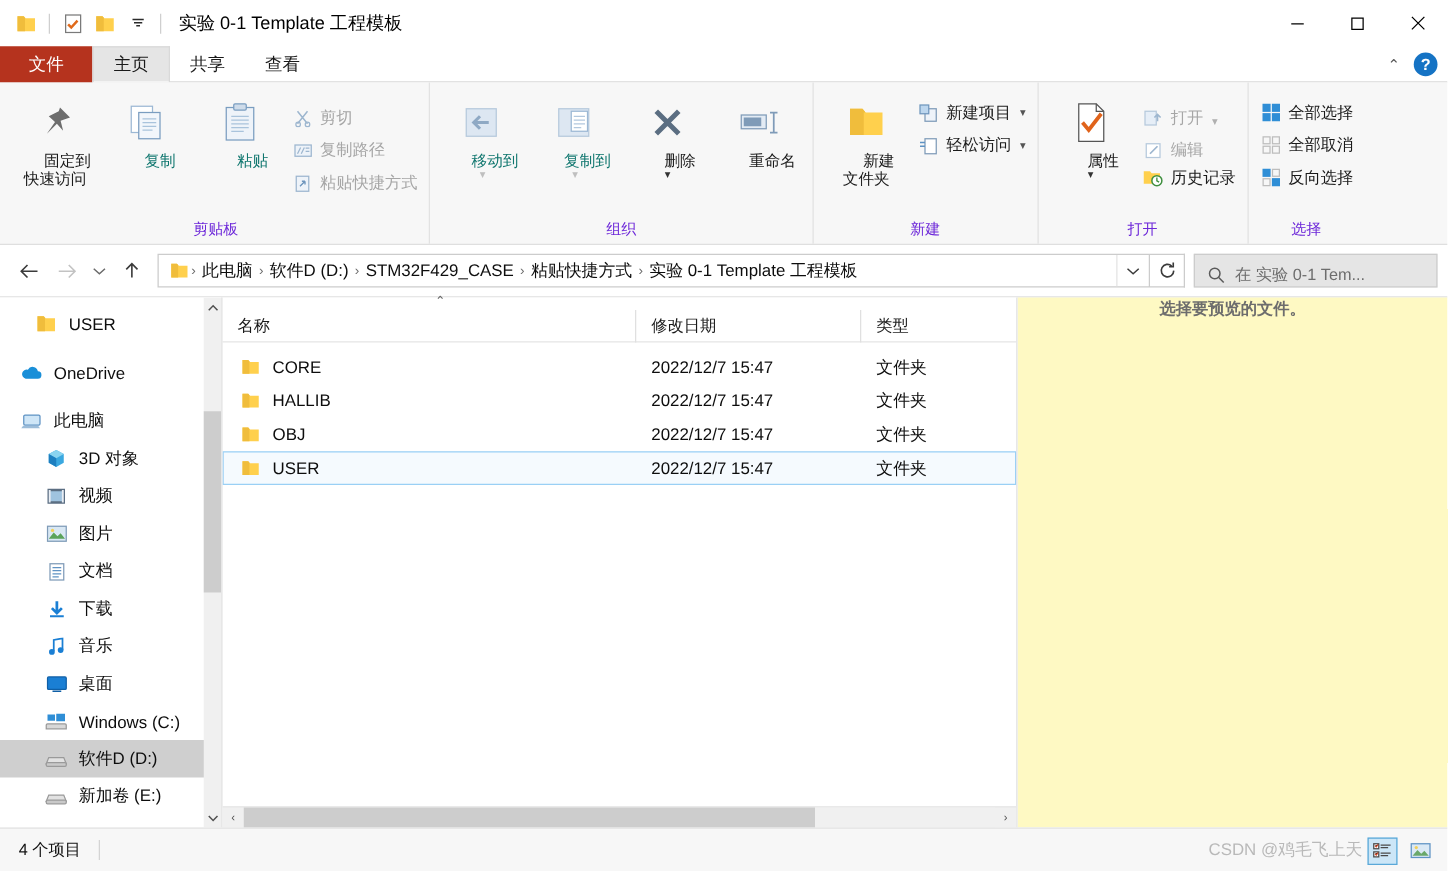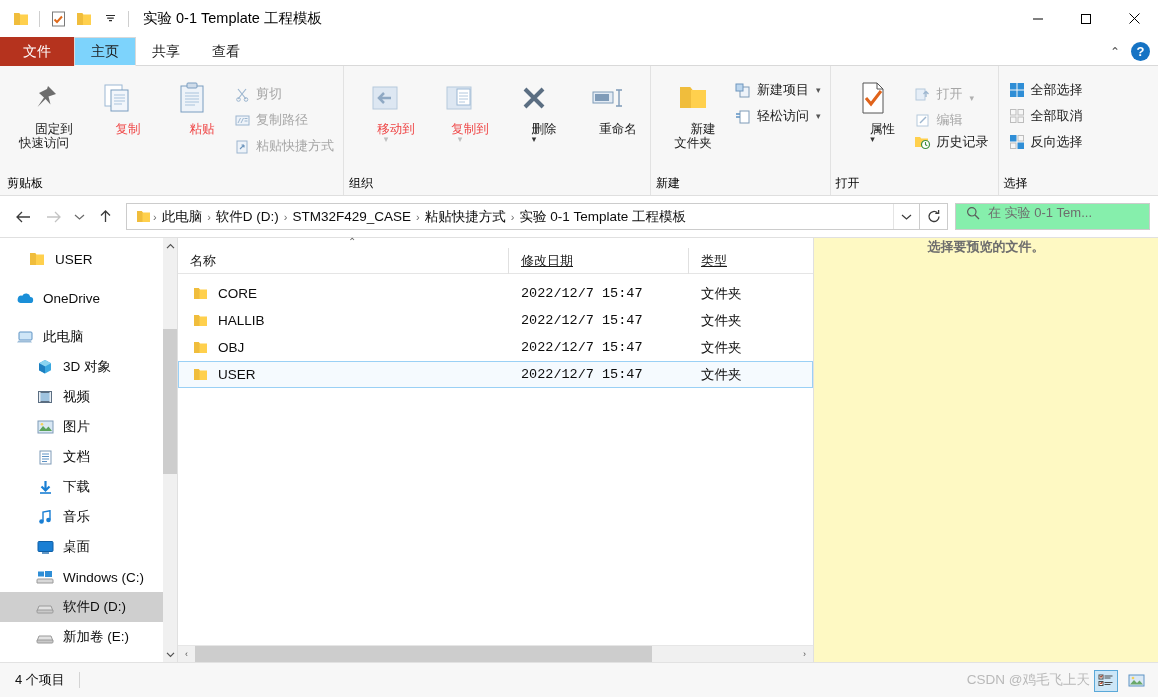--- a/index.html
+++ b/index.html
@@ -61,21 +61,21 @@
     display: flex; align-items: center; justify-content: center;
     padding: 0 16px;
     font-size: 14px; color: #1a1a1a;
     height: 29px;
   }
   .tab.file {
     background: #b5331e; color: #ffffff;
     padding: 0 20px; min-width: 74px;
   }
   .tab.active {
-    background: #7dd3fc;
+    background: #e5e5e5;
     border: 1px solid #d9d9d9;
     border-bottom: 1px solid #f7f7f7;
     margin-bottom: -1px;
   }
   .tabbar-right {
     position: absolute; right: 8px; top: 0;
     height: 29px; display: flex; align-items: center; gap: 11px;
   }
   .collapse-chev { color: #555; font-size: 12px; line-height: 1; }
   .help-btn {
@@ -99,21 +99,21 @@
     display: flex; flex-direction: column;
     border-right: 1px solid #e2e2e2;
     padding: 4px 5px 0 5px;
     position: relative;
   }
   .rgroup-body {
     flex: 1; display: flex; align-items: flex-start;
     padding-top: 4px;
   }
   .rgroup-label {
-    text-align: left; font-size: 12px; color: #000000;
+    text-align: center; font-size: 12px; color: #6d28d9;
     padding-bottom: 5px; height: 20px;
   }
   .big-btn {
     display: flex; flex-direction: column; align-items: center;
     width: 74px; padding-top: 4px;
     font-size: 12.5px; color: #1a1a1a; text-align: center;
     line-height: 1.15;
   }
   .big-btn .lbl { margin-top: 4px; margin-left: 20px; }
   .big-ico { height: 40px; display: flex; align-items: center; justify-content: center; }
@@ -121,21 +121,21 @@
   .small-btn {
     display: flex; align-items: center; gap: 5px;
     font-size: 13px; color: #1a1a1a;
     height: 26px; padding: 0 4px;
     white-space: nowrap;
   }
   .small-btn.dim { color: #a6a6a6; align-items: flex-end; }
   .small-ico { width: 18px; height: 18px; display: flex; align-items: center; justify-content: center; }
   .caret { font-size: 9px; color: #555; margin-left: 2px; }
   .caret-dim { font-size: 9px; color: #b0b0b0; margin-left: 2px; }
-  .dimtext { color: #ef4444; }
+  .dimtext { color: #0f766e; }
   .bb-caret { font-size: 9px; color: #333; line-height: 6px; }
   .bb-caret.dim { color: #bfbfbf; }
 
   
   .addrbar {
     height: 41px; min-height: 41px;
     display: flex; align-items: center;
     background: #ffffff;
     padding: 0 8px;
     gap: 0px;
@@ -171,22 +171,22 @@
     border-left: 1px solid #e4e4e4;
   }
   .refresh-box {
     width: 28px; height: 27px;
     border: 1px solid #cccccc; border-left: none;
     display: flex; align-items: center; justify-content: center;
     background: #fff;
   }
   .search-box {
     width: 195px; height: 27px;
-    border: 1px solid #cccccc; background: #86efac;
-    display: flex; align-items: flex-start; gap: 6px;
+    border: 1px solid #cccccc; background: #e5e5e5;
+    display: flex; align-items: flex-end; gap: 6px;
     margin-left: 7px; padding-left: 8px;
   }
   .search-ph { font-size: 13px; color: #6d6d6d; white-space: nowrap; overflow: hidden; }
 
   
   .main {
     flex: 1; display: flex; min-height: 0;
     border-top: 1px solid #e0e0e0;
   }
   .sidebar {
@@ -230,37 +230,37 @@
   .sortmark span {
     position: absolute; left: 170px; top: -2px;
     font-size: 10px; color: #666;
   }
   .colhdr {
     height: 26px; display: flex; align-items: center;
     font-size: 13px; color: #1a1a1a;
     border-bottom: 1px solid #e5e5e5;
   }
   .col { padding-left: 12px; white-space: nowrap; height: 26px; display: flex; align-items: center; }
-  .col.divider { border-left: 1px solid #e0e0e0; text-decoration: underline; }
+  .col.divider { border-left: 1px solid #e0e0e0; }
   .col-name { width: 330px; }
   .col-date { width: 180px; }
   .col-type { flex: 1; }
   .rows { flex: 1; overflow: hidden; padding-top: 6px; }
   .row {
     height: 27px; display: flex; align-items: flex-start;
     font-size: 13.5px; color: #0d0d0d;
     border: 1px solid transparent;
   }
   .row.selected {
     background: #cfe8fa33;
     border: 1px solid #9ad0f5;
   }
   .cell { padding-left: 12px; display: flex; align-items: center; gap: 9px; height: 100%; white-space: nowrap; }
   .cell-name { width: 330px; }
-  .cell-date { width: 180px; font-family: Liberation Mono, monospace; }
+  .cell-date { width: 180px; }
   .cell-type { flex: 1; }
   .hscroll {
     height: 17px; background: #f0f0f0;
     display: flex; align-items: center;
     border-top: 1px solid #e6e6e6;
   }
   .hs-arrow { width: 17px; text-align: center; color: #505050; font-size: 9px; }
   .hs-track { flex: 1; height: 17px; background: #f0f0f0; position: relative; }
   .hs-thumb { position: absolute; top: 0; height: 17px; background: #cdcdcd; }
 

